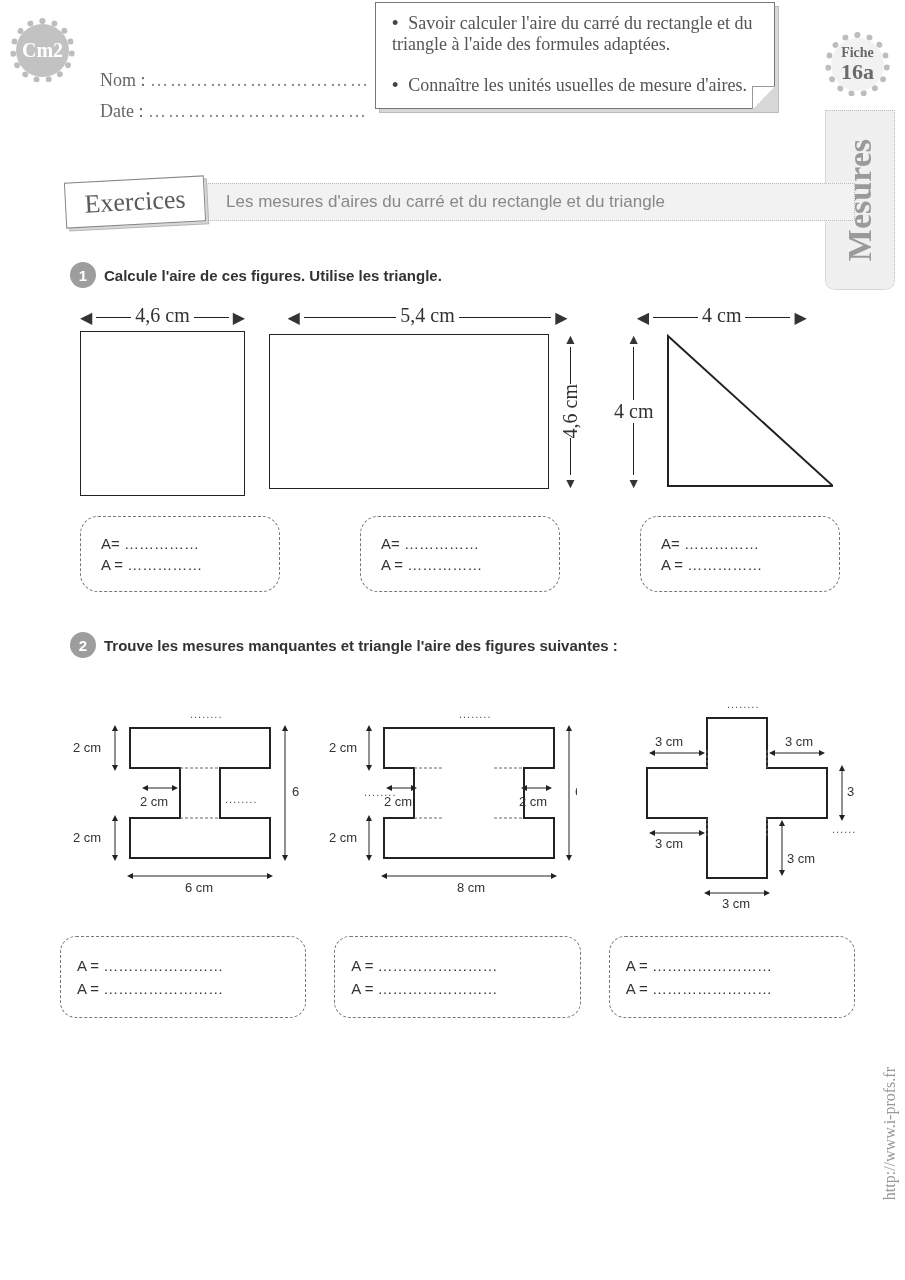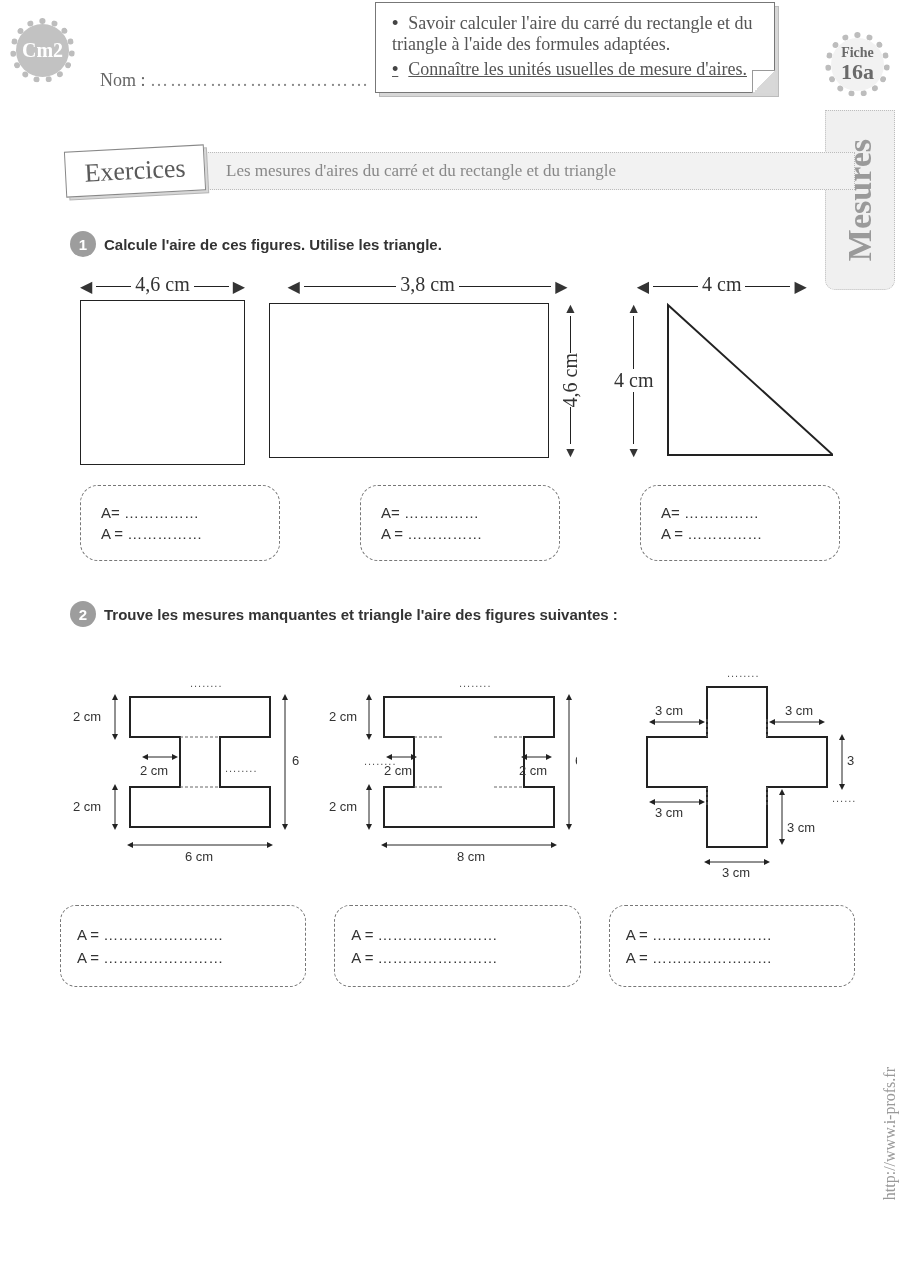--- a/index.html
+++ b/index.html
@@ -69,21 +69,21 @@
   
   .banner { position:relative; margin:50px 0 30px -5px; height:60px; display:flex; align-items:center; }
   .banner-card{
     background:#fff; border:1px solid #888; width:140px; height:46px; transform:rotate(-3deg);
     display:flex; align-items:center; justify-content:center;
     font-family:"Brush Script MT", cursive; font-size:26px; color:#5a5a5a;
     box-shadow:3px 3px 0 -1px #d7d7d7, 3px 3px 0 0 #b5b5b5; z-index:2;
   }
   .banner-strip{
     flex:1; margin-left:-10px; height:38px; background:#f2f2f2; border:1px dotted #bbb;
-    display:flex; align-items:center; padding-left:30px; color:#888; font-family:Liberation Serif, serif; font-size:17px;
+    display:flex; align-items:center; padding-left:30px; color:#888; font-family:Liberation Sans, sans-serif; font-size:17px;
   }
 
   
   .num-circle{
     display:inline-flex; width:26px; height:26px; border-radius:50%; background:#9d9d9d; color:#fff;
     align-items:center; justify-content:center; font-weight:bold; font-size:15px; margin-right:8px;
     vertical-align:middle;
   }
   .prompt{ font-weight:bold; font-family:Verdana, Arial, sans-serif; font-size:15px; color:#333; display:flex; align-items:center;}
 
@@ -151,27 +151,31 @@
     </div>
   </div>
 
   <div class="side-label">
     <span>Mesures</span>
   </div>
 
   <div class="obj-box">
     <ul>
       <li>Savoir calculer l'aire du carré du rectangle et du triangle à l'aide des formules adaptées.</li>
-      <li style="margin-top:4px;text-decoration:underline;">Connaître les unités usuelles de mesure d'aires.</li>
+      <li style="margin-top:20px;">Connaître les unités usuelles de mesure d'aires.</li>
     </ul>
   </div>
 
   <div style="height:40px;"></div>
   <div class="form-line">
     <span>Nom :</span>
+    <span class="dots">……………………………</span>
+  </div>
+  <div class="form-line">
+    <span>Date :</span>
     <span class="dots">……………………………</span>
   </div>
 
   <div class="banner">
     <div class="banner-card">Exercices</div>
     <div class="banner-strip">Les mesures d'aires  du carré et du rectangle et du triangle</div>
   </div>
 
   <div class="prompt">
     <span class="num-circle">1</span>
@@ -188,21 +192,21 @@
         <div class="hline"></div>
           <span>▶</span>
       </div>
       <div class="shape-square"></div>
     </div>
 
     <div class="fig-group">
       <div class="harrow-row" style="width:280px;">
         <span>◀</span>
           <div class="hline" style="max-width:100px;"></div>
-        <span class="dim-top">3,8 cm</span>
+        <span class="dim-top">5,4 cm</span>
         <div class="hline" style="max-width:100px;"></div>
           <span>▶</span>
       </div>
       <div class="fig-wrap">
         <div class="shape-rect"></div>
         <div class="varrow">
           <span>▲</span>
             <div class="vline"></div>
           <span class="dim-side">4,6 cm</span>
           <div class="vline"></div>

